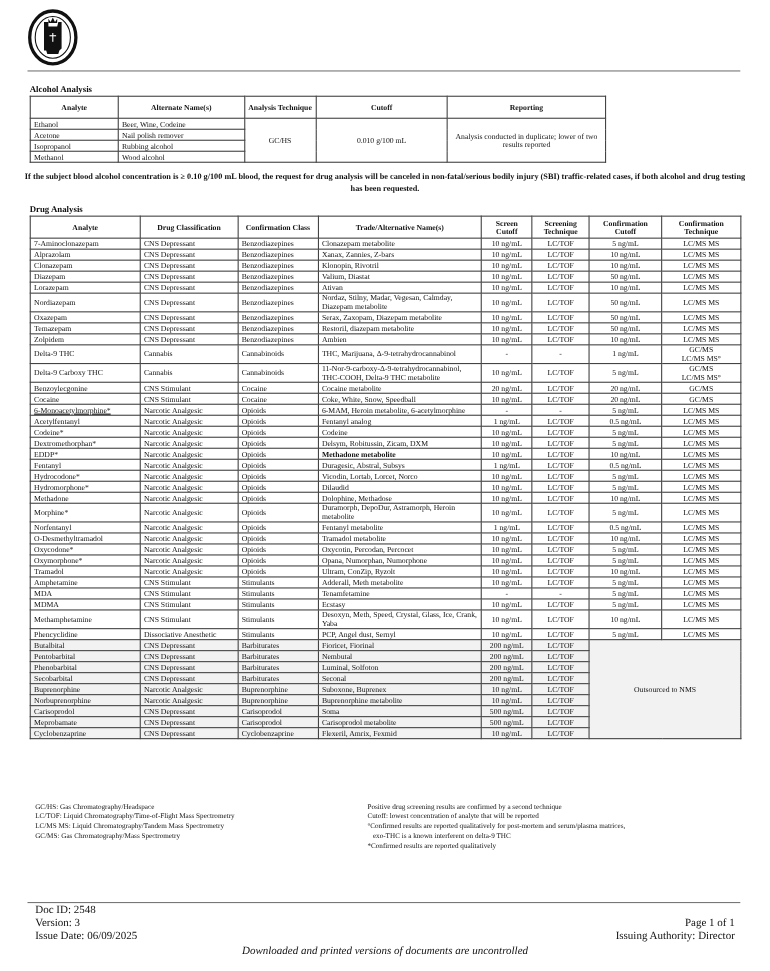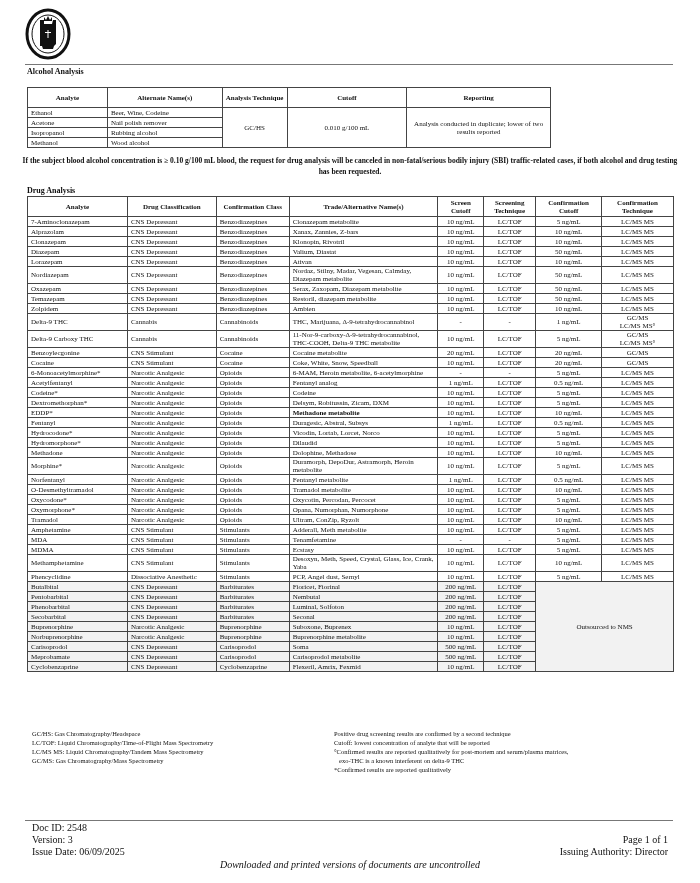--- a/index.html
+++ b/index.html
@@ -52,21 +52,21 @@
     <ellipse cx="23" cy="26" rx="21" ry="24" fill="#fff" stroke="#111" stroke-width="3"></ellipse>
     <ellipse cx="23" cy="26" rx="16" ry="19" fill="#fff" stroke="#111" stroke-width="1"></ellipse>
     <path d="M15 12 L19 12 L19 16 L27 16 L28 12 L31 12 L31 36 L29 38 L28 41 L18 41 L17 38 L15 38 Z" fill="#111"></path>
     <path d="M19 9 L21 12 L23 8 L25 12 L27 9 L27 13 L19 13 Z" fill="#111"></path>
     <rect x="20" y="24" width="6" height="1" fill="#fff"></rect>
     <rect x="22.5" y="22" width="1" height="8" fill="#fff"></rect>
   </svg>
   <div class="hr-top"></div>
 </div>
 
-<div class="section-label" style="top:67px;">Alcohol Analysis</div>
+<div class="section-label" style="top:77px;">Alcohol Analysis</div>
 
 <table class="alc">
   <colgroup>
     <col style="width:80px">
       <col style="width:115px">
       <col style="width:65px">
       <col style="width:120px">
       <col style="width:144px">
   </colgroup>
   <tbody>
@@ -253,21 +253,21 @@
         <td style="white-space: normal;">Cocaine</td>
         <td style="white-space: normal;">CNS Stimulant</td>
         <td style="white-space: normal;">Cocaine</td>
         <td style="white-space: normal;">Coke, White, Snow, Speedball</td>
         <td class="c" style="white-space: normal;">10 ng/mL</td>
         <td class="c" style="white-space: normal;">LC/TOF</td>
         <td class="c" style="white-space: normal;">20 ng/mL</td>
         <td class="c" style="white-space: pre-line;">GC/MS</td>
       </tr>
       <tr>
-        <td style="white-space: normal;">6-Monoacetylmorphine*</td>
+        <td style="white-space: normal; text-decoration: underline;">6-Monoacetylmorphine*</td>
         <td style="white-space: normal;">Narcotic Analgesic</td>
         <td style="white-space: normal;">Opioids</td>
         <td style="white-space: normal;">6-MAM, Heroin metabolite, 6-acetylmorphine</td>
         <td class="c" style="white-space: normal;">-</td>
         <td class="c" style="white-space: normal;">-</td>
         <td class="c" style="white-space: normal;">5 ng/mL</td>
         <td class="c" style="white-space: pre-line;">LC/MS MS</td>
       </tr>
       <tr>
         <td style="white-space: normal;">Acetylfentanyl</td>

